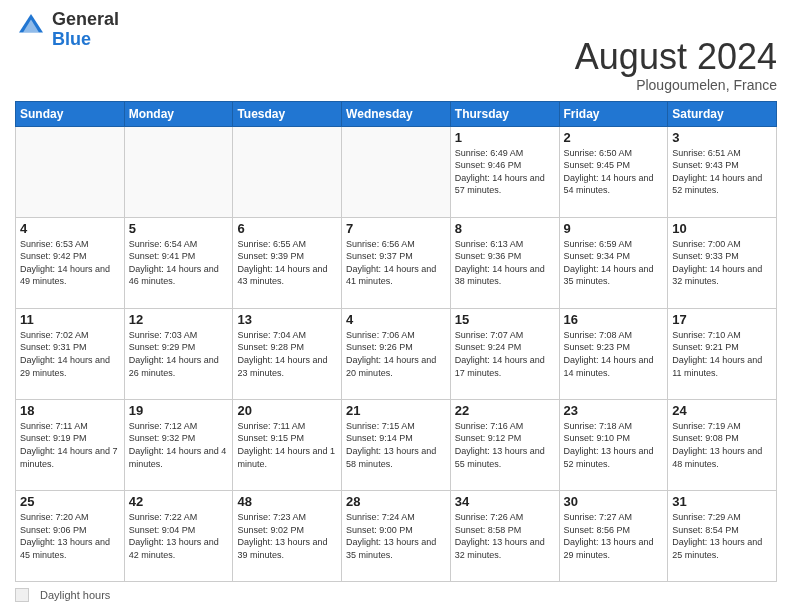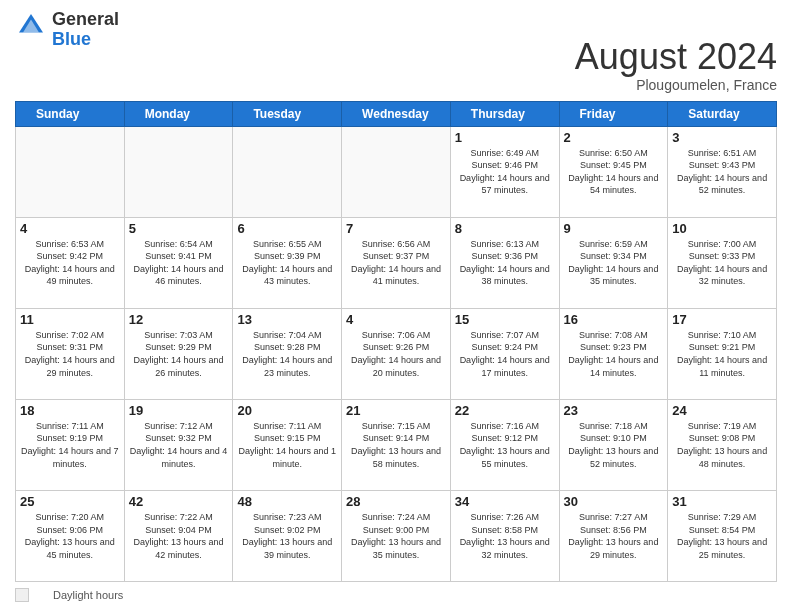--- a/index.html
+++ b/index.html
@@ -57,21 +57,21 @@
       flex: 1;
       border-collapse: collapse;
       width: 100%;
       table-layout: fixed;
     }
     .calendar th {
       background: #2176d2;
       color: #fff;
       font-size: 12px;
       font-weight: bold;
-      padding: 5px 20px;
+      padding: 5px 4px;
       text-align: left;
       border: 1px solid #1a5fa8;
     }
     .calendar td {
       border: 1px solid #ccc;
       vertical-align: top;
       padding: 3px 4px;
       font-size: 9.5px;
       color: #333;
       height: 82px;
@@ -83,26 +83,25 @@
       font-size: 13px;
       font-weight: bold;
       color: #222;
       display: block;
       margin-bottom: 2px;
     }
     .day-info {
       font-size: 9px;
       color: #333;
       line-height: 1.4;
-      text-align: center;
     }
     .legend {
       display: flex;
       align-items: center;
-      gap: 24px;
+      gap: 11px;
       margin-top: 6px;
       font-size: 11px;
       color: #555;
     }
     .legend-box {
       width: 14px;
       height: 14px;
       background: #f0f0f0;
       border: 1px solid #ccc;
     }

